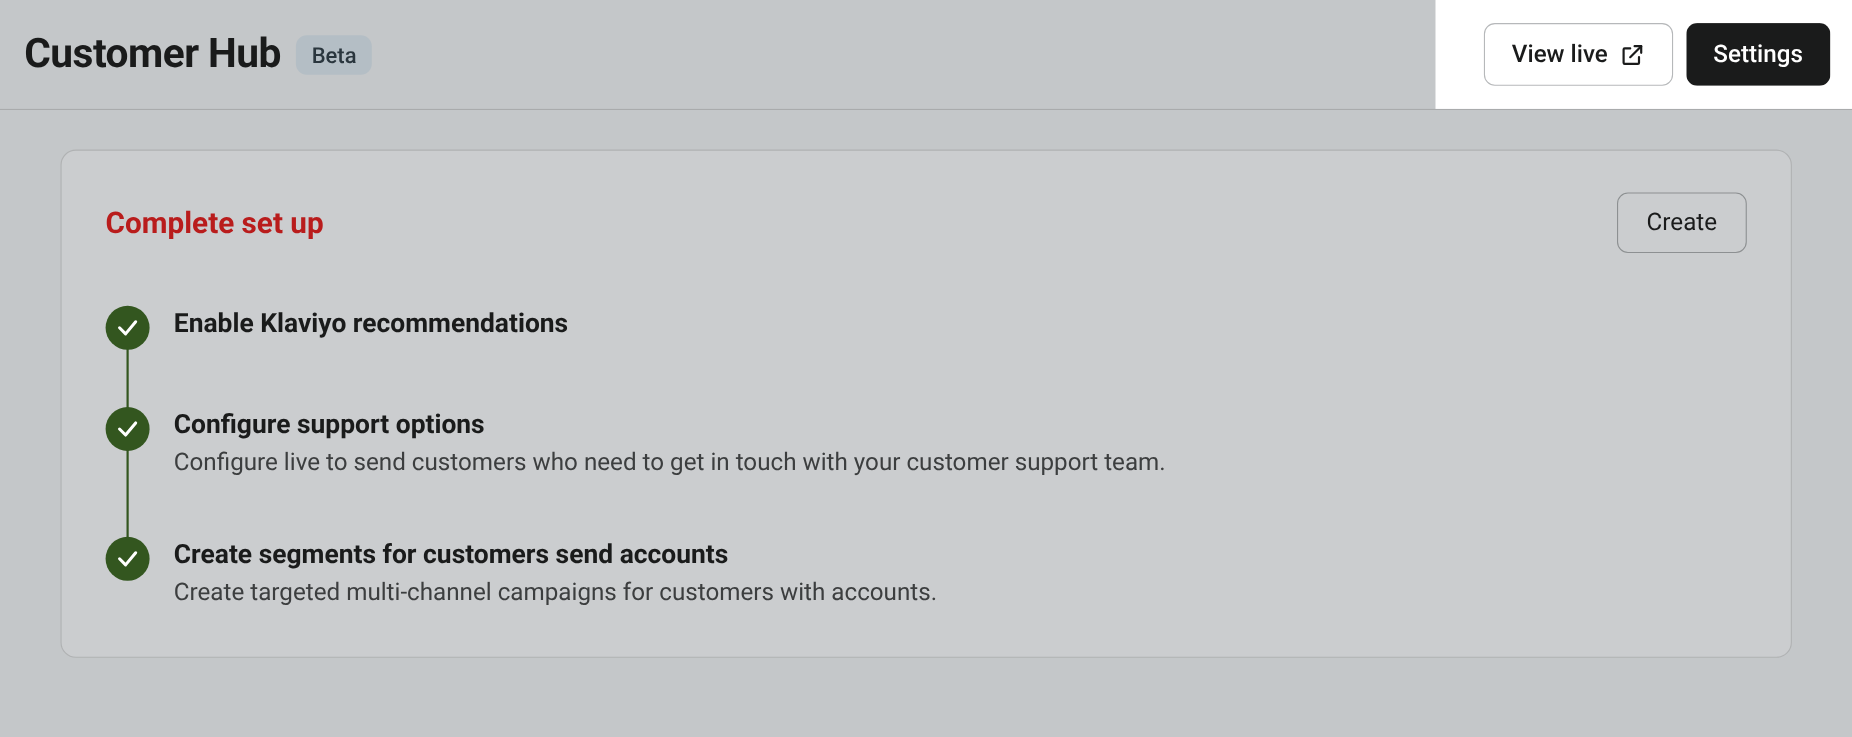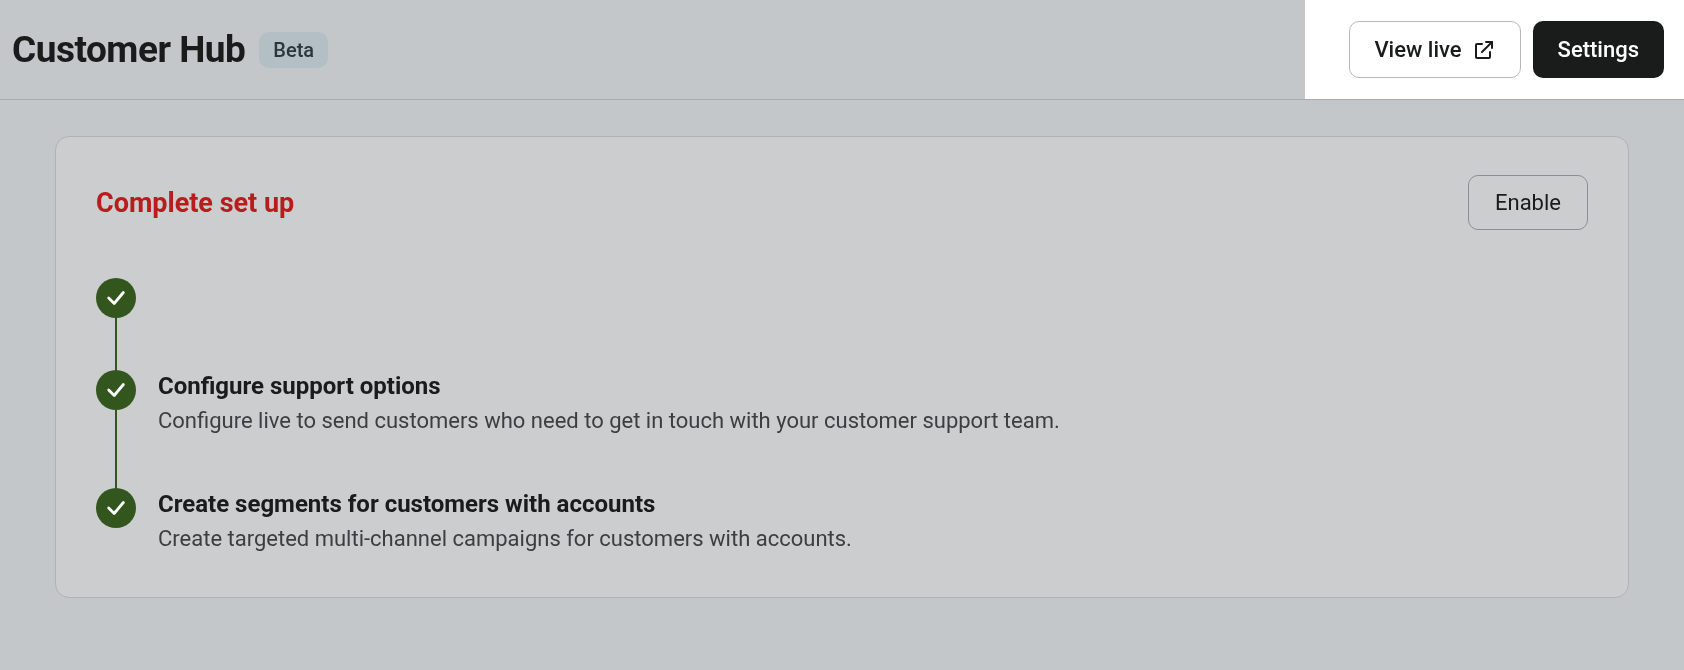--- a/index.html
+++ b/index.html
@@ -15,21 +15,21 @@
       display: flex;
       align-items: center;
       justify-content: space-between;
       height: 100px;
       border-bottom: 1px solid #a9abac;
       position: relative;
     }
     .header-left {
       display: flex;
       align-items: center;
-      padding-left: 12px;
+      padding-left: 22px;
       gap: 14px;
     }
     .page-title {
       font-size: 37px;
       font-weight: 700;
       color: #1a1b1b;
       letter-spacing: -0.5px;
     }
     .badge {
       background: #b4bec5;
@@ -183,50 +183,51 @@
     <button class="btn btn-dark">
       <span>Settings</span>
     </button>
   </div>
 </div>
 
 <div class="main">
   <div class="card">
     <div class="card-header">
       <h2 class="card-title">Complete set up</h2>
-      <button class="btn-outline-gray">Enable</button>
+      <button class="btn-outline-gray">Create</button>
     </div>
 
     <ul class="steps">
       <li class="step">
         <span class="step-marker">
           <svg class="check-icon" viewBox="0 0 24 24">
             <polyline points="4 12 10 18 20 6" stroke-linecap="round" stroke-linejoin="round"></polyline>
           </svg>
         </span>
         <div class="step-body">
+          <div class="step-title">Enable Klaviyo recommendations</div>
         </div>
       </li>
       <li class="step">
         <span class="step-marker">
           <svg class="check-icon" viewBox="0 0 24 24">
             <polyline points="4 12 10 18 20 6" stroke-linecap="round" stroke-linejoin="round"></polyline>
           </svg>
         </span>
         <div class="step-body">
           <div class="step-title">Configure support options</div>
           <div class="step-desc">Configure live to send customers who need to get in touch with your customer support team.</div>
         </div>
       </li>
       <li class="step">
         <span class="step-marker">
           <svg class="check-icon" viewBox="0 0 24 24">
             <polyline points="4 12 10 18 20 6" stroke-linecap="round" stroke-linejoin="round"></polyline>
           </svg>
         </span>
         <div class="step-body">
-          <div class="step-title">Create segments for customers with accounts</div>
+          <div class="step-title">Create segments for customers send accounts</div>
           <div class="step-desc">Create targeted multi-channel campaigns for customers with accounts.</div>
         </div>
       </li>
     </ul>
   </div>
 </div>
 
 </body></html>

